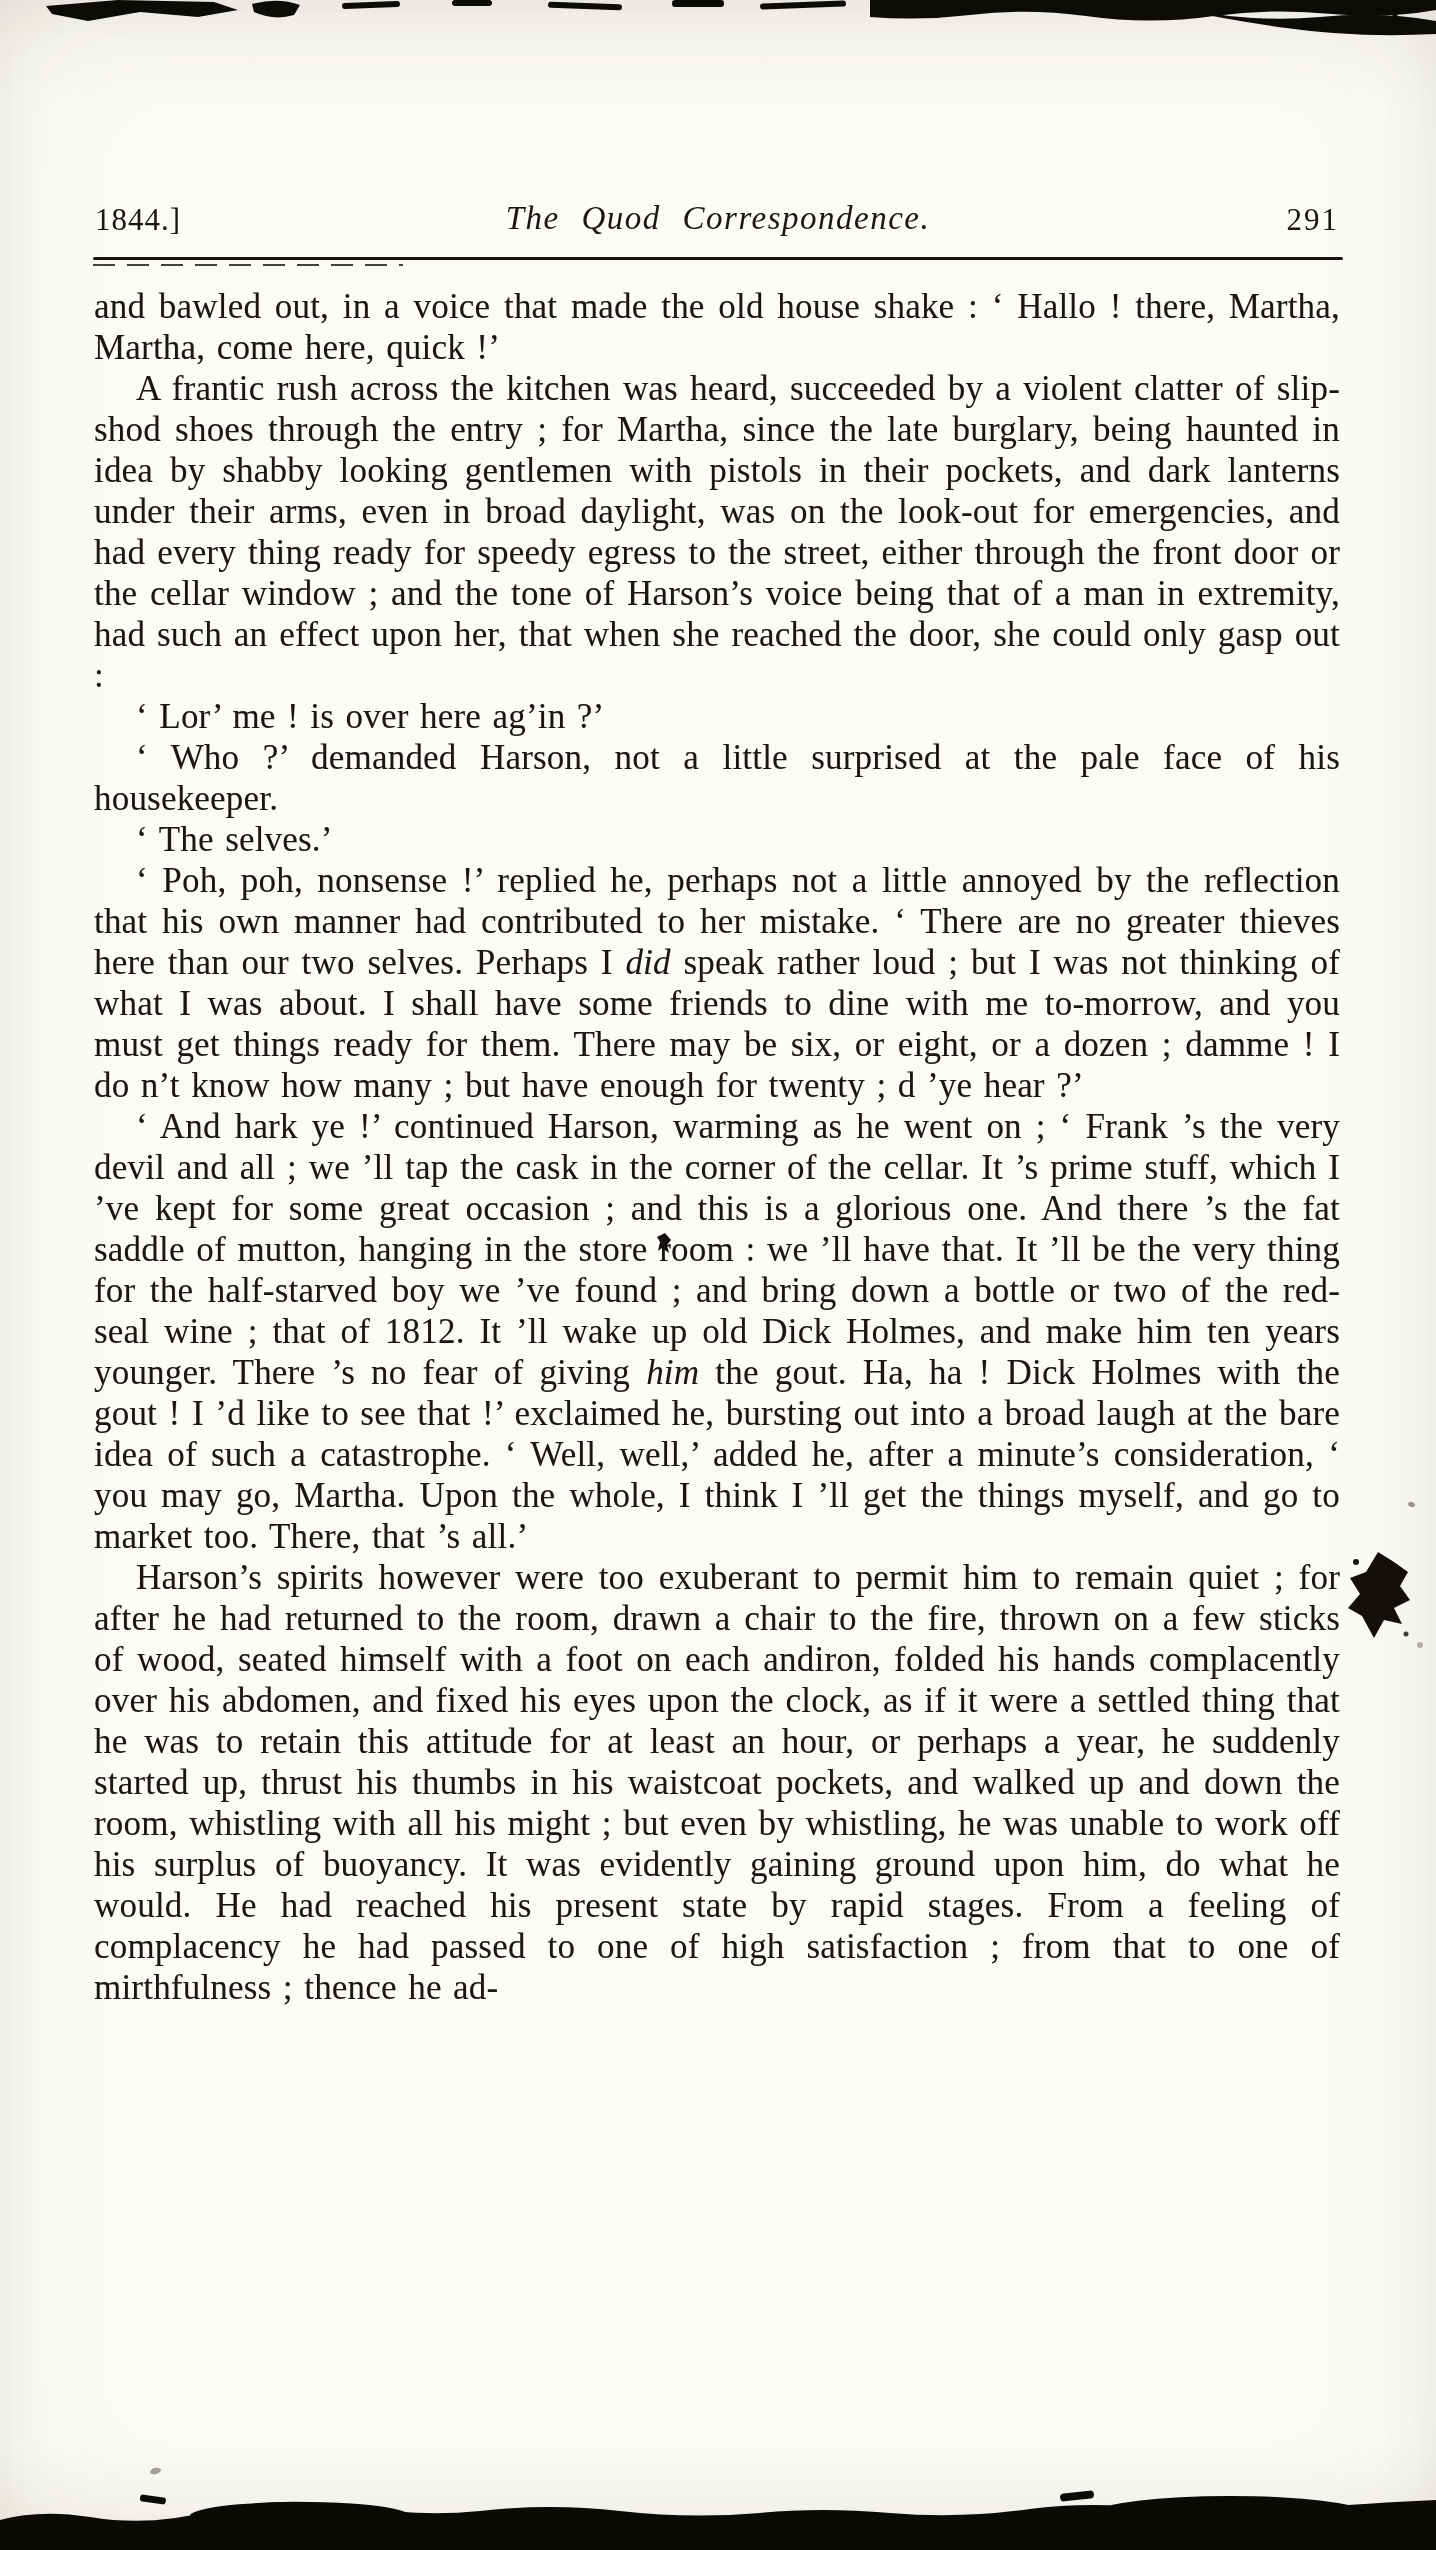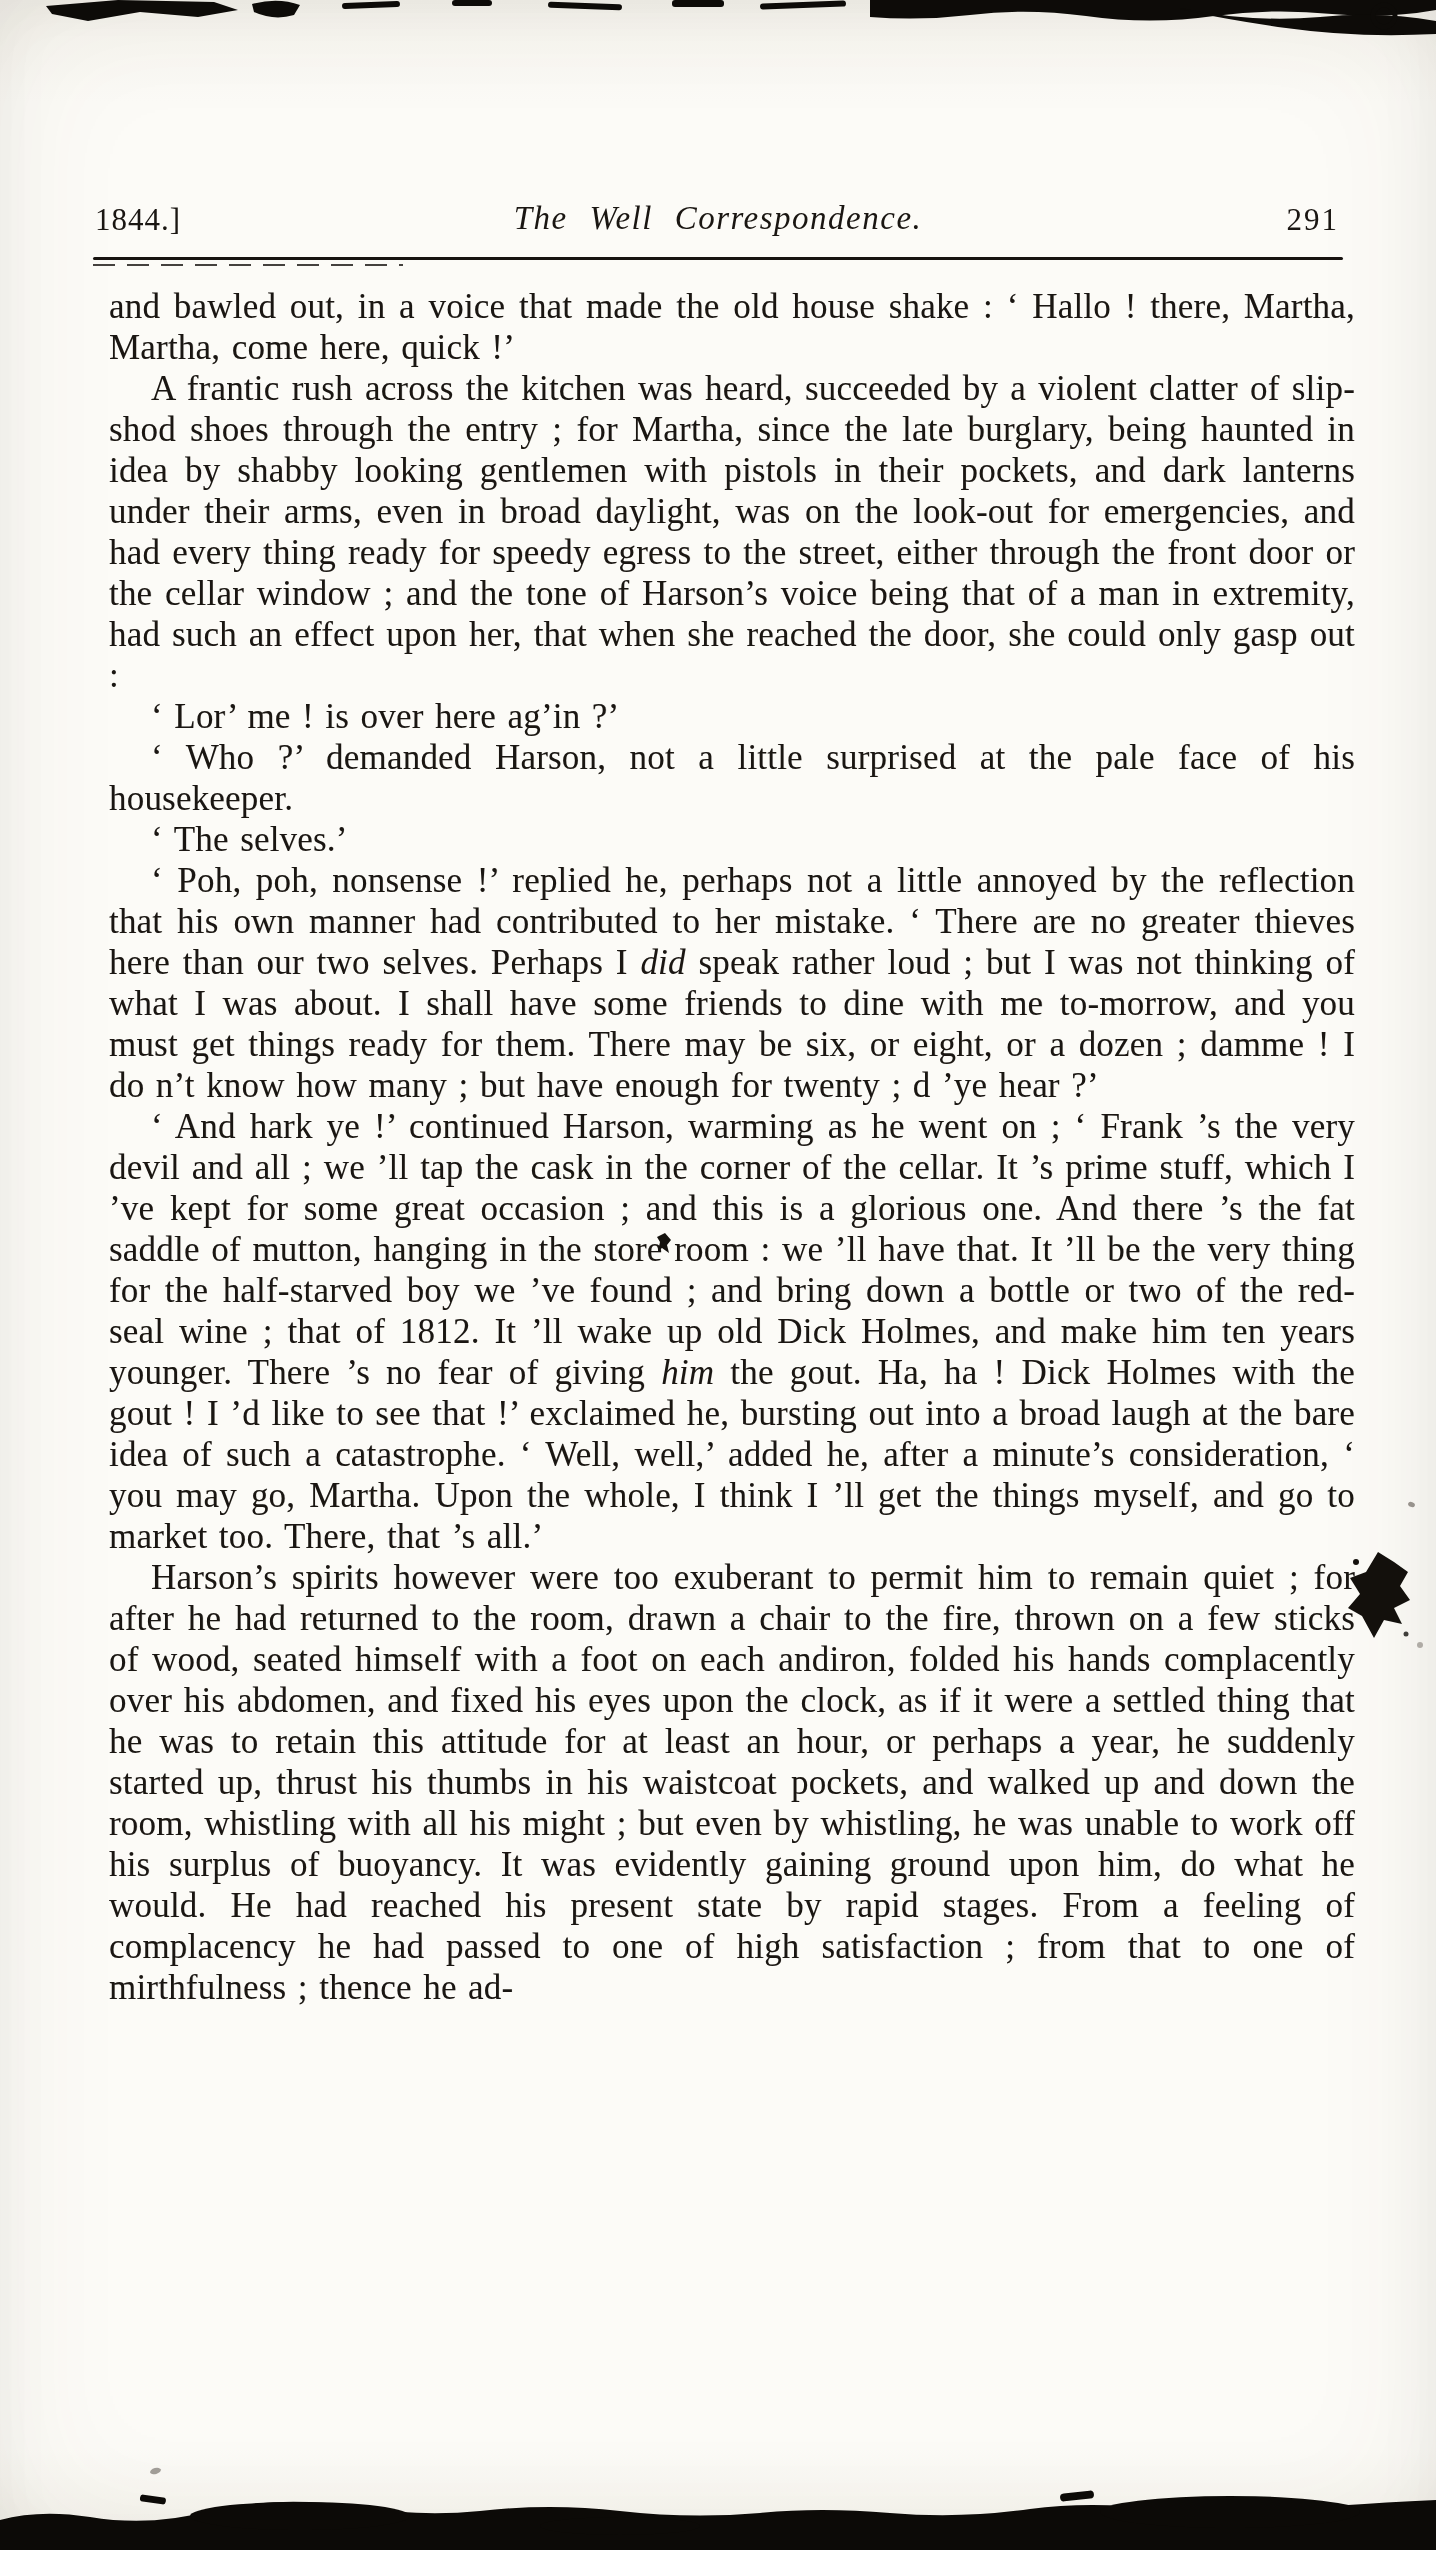--- a/index.html
+++ b/index.html
@@ -35,21 +35,21 @@
   .hdr-page  { position: absolute; right: 2px; top: 0; letter-spacing: 2px; }
 
   .rule { position: absolute; top: 257px; left: 93px; width: 1250px; }
   .rule-main { height: 3px; background: #171310; border-radius: 2px; }
   .rule-sub  {
     margin-top: 4px; height: 2px; width: 310px; opacity: .8;
     background: repeating-linear-gradient(90deg, #171310 0 22px, transparent 22px 34px);
   }
 
   .page-body {
-    position: absolute; top: 286px; left: 109px; width: 1246px;
+    position: absolute; top: 286px; left: 94px; width: 1246px;
     font-size: 35px; line-height: 41px;
     text-align: justify; letter-spacing: .2px; word-spacing: 2.5px;
     text-shadow: .3px .3px 0 rgba(26,22,18,.22);
   }
   .page-body p { margin: 0; }
   .page-body p.indent { text-indent: 42px; }
   .it { font-style: italic; }
 
   .ink-blob { position: absolute; left: 1344px; top: 1550px; }
   .ink-mark { position: absolute; left: 656px; top: 1233px; }
@@ -74,21 +74,21 @@
       <rect x="672" y="0" width="52" height="7" rx="3"></rect>
       <rect x="760" y="2" width="86" height="6" rx="3" transform="rotate(-2 803 5)"></rect>
       <path d="M870,0 L1436,0 L1436,10 q-50,9 -104,4 q-60,-6 -118,2 q-64,9 -128,0 q-60,-8 -116,-1 q-50,6 -100,2 Z"></path>
       <path d="M1180,8 q70,15 140,9 q60,-6 116,4 L1436,34 q-80,4 -150,-6 q-70,-10 -106,-19 Z"></path>
       <circle cx="1384" cy="16" r="11" fill="none" stroke="#0d0b08" stroke-width="5"></circle>
     </g>
   </svg>
 
   <header class="page-header">
     <span class="hdr-year">1844.]</span>
-    <span class="hdr-title">The Well Correspondence.</span>
+    <span class="hdr-title">The Quod Correspondence.</span>
     <span class="hdr-page">291</span>
   </header>
 
   <div class="rule">
     <div class="rule-main"></div>
     <div class="rule-sub"></div>
   </div>
 
   <main class="page-body">
       <p class="para"><span class="">and bawled out, in a voice that made the old house shake : ‘ Hallo ! there, Martha, Martha, come here, quick !’</span></p>

